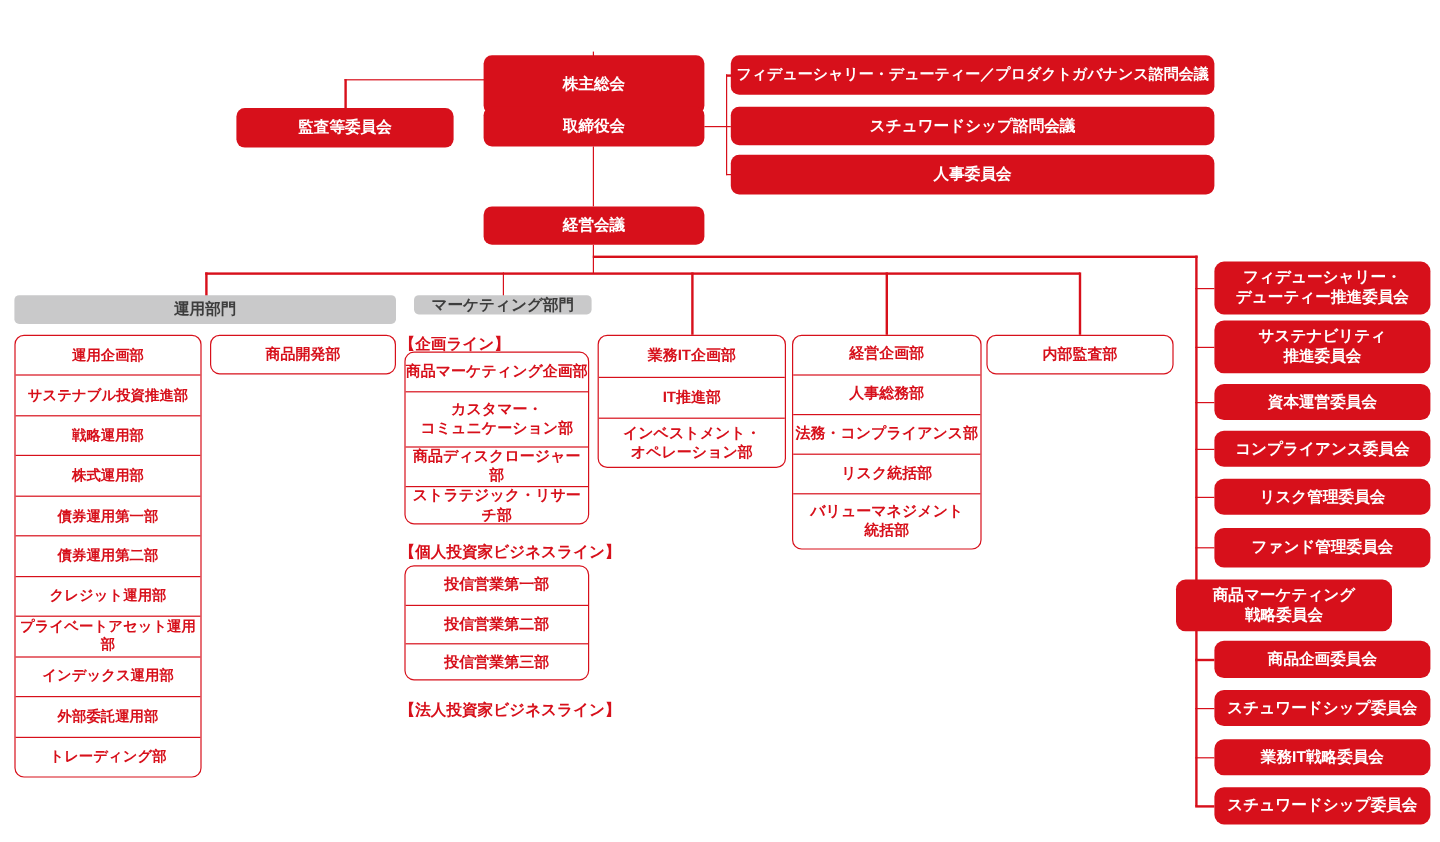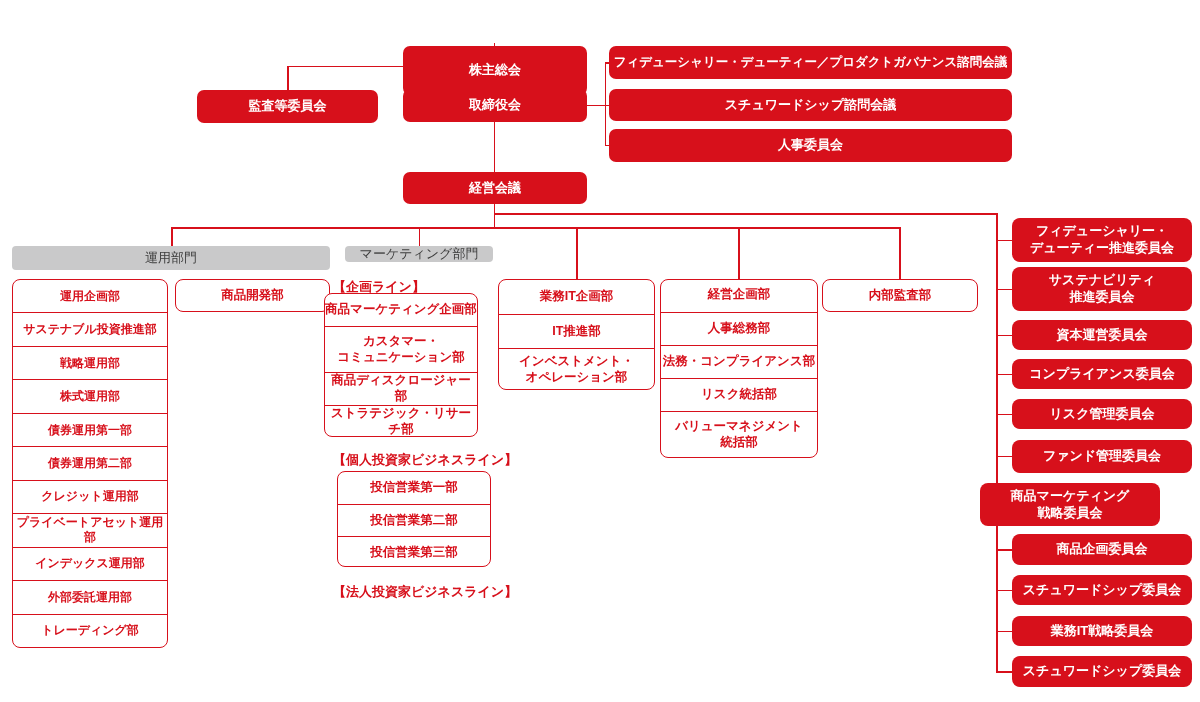--- a/index.html
+++ b/index.html
@@ -9,21 +9,21 @@
     -webkit-font-smoothing:antialiased;
   }
   .red-box{
     position:absolute;background:#d7101b;color:#fff;border-radius:7px;
     display:flex;align-items:center;justify-content:center;text-align:center;
     font-weight:bold;font-size:13px;line-height:1.3;white-space:pre-line;
   }
   .gray-box{
     position:absolute;background:#c9c9ca;color:#3d3d3d;border-radius:4px;
     display:flex;align-items:center;justify-content:center;text-align:center;
-    font-weight:normal;font-size:13px;
+    font-weight:bold;font-size:13px;
   }
   .stack{
     position:absolute;border:1.5px solid #d7101b;border-radius:8px;background:#fff;
     display:flex;flex-direction:column;box-sizing:border-box;
   }
   .cell{
     display:flex;align-items:center;justify-content:center;text-align:center;
     color:#d7101b;font-weight:bold;font-size:12.5px;line-height:1.25;
     white-space:pre-line;box-sizing:border-box;flex:0 0 auto;
   }
@@ -93,21 +93,21 @@
     <div class="cell">インデックス運用部</div>
     <div class="cell">外部委託運用部</div>
     <div class="cell">トレーディング部</div>
   </div>
 
   <div class="stack" style="left:175px;top:279px;width:155px;height:33px;">
     <div class="cell" style="flex:1;">商品開発部</div>
   </div>
 
   <div class="section-label" style="left:333px;top:278px;">【企画ライン】</div>
-  <div class="stack" style="left:324px;top:293px;width:154px;height:144px;">
+  <div class="stack" style="left:337px;top:293px;width:154px;height:144px;">
     <div class="cell" style="height:32px;">商品マーケティング企画部</div>
     <div class="cell" style="height:46px;">カスタマー・
 コミュニケーション部</div>
     <div class="cell" style="height:33px;">商品ディスクロージャー部</div>
     <div class="cell" style="height:33px;">ストラテジック・リサーチ部</div>
   </div>
 
   <div class="section-label" style="left:333px;top:451px;">【個人投資家ビジネスライン】</div>
   <div class="stack" style="left:337px;top:471px;width:154px;height:96px;">
     <div class="cell" style="height:32px;">投信営業第一部</div>

